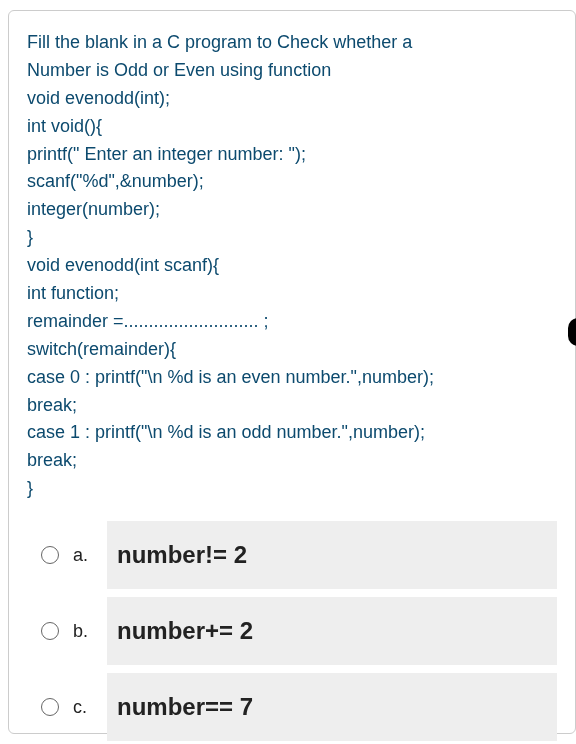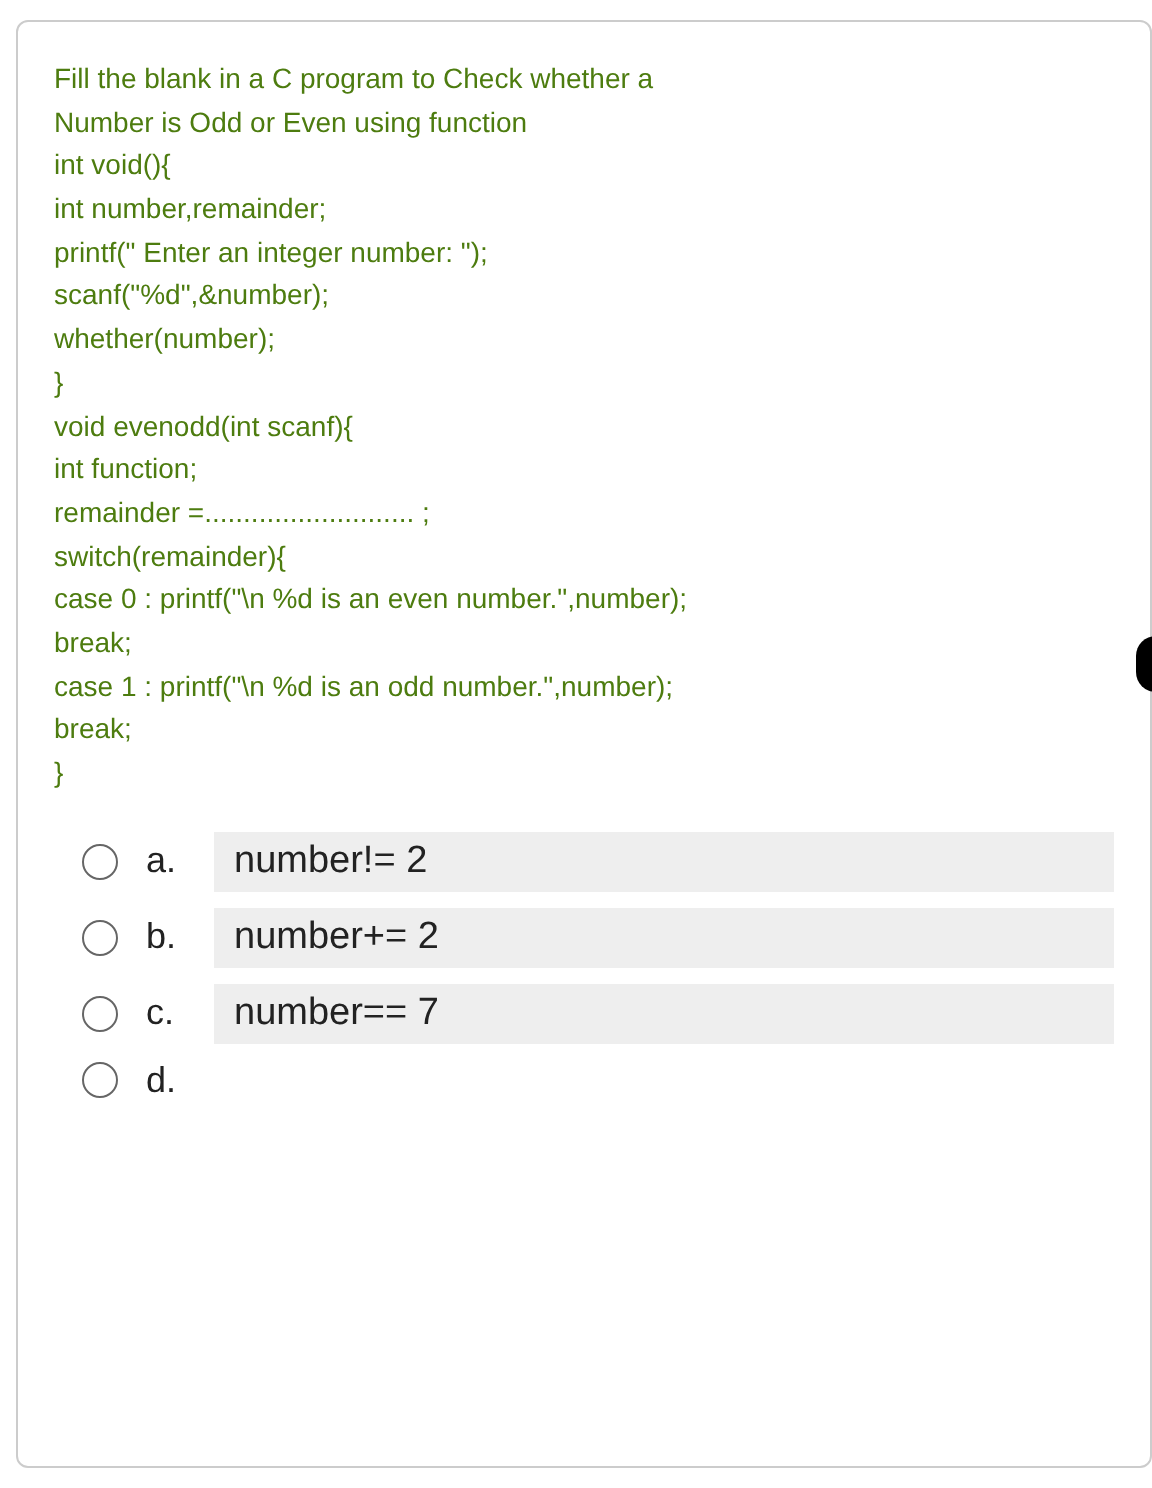--- a/index.html
+++ b/index.html
@@ -16,23 +16,23 @@
       position: relative;
     }
     .card {
       border: 1px solid #ccc;
       border-radius: 6px;
       padding: 18px 12px 22px 18px;
       height: 100%;
       position: relative;
     }
     .question-text {
-      font-size: 14px;
+      font-size: 18px;
       line-height: 1.55;
-      color: #4d7c0f;
+      color: #0c4a6e;
       margin-bottom: 18px;
     }
     .question-text div {
       word-wrap: break-word;
     }
     .options {
       padding-left: 14px;
       padding-right: 6px;
     }
     .option-row {
@@ -49,25 +49,26 @@
       flex-shrink: 0;
       background: #fff;
     }
     .option-letter {
       font-size: 18px;
       color: #222;
       width: 20px;
       flex-shrink: 0;
     }
     .option-text {
-      font-size: 19px;
+      font-size: 24px;
       color: #222;
       background: #eeeeee;
-      padding: 4px 10px;
+      padding: 20px 10px;
       flex: 1;
+      font-weight: bold;
     }
     .right-arrow {
       position: absolute;
       right: -2px;
       top: 318px;
       width: 10px;
       height: 28px;
       background: #000;
       border-top-left-radius: 14px;
       border-bottom-left-radius: 14px;
@@ -84,25 +85,25 @@
       border-bottom: 5px solid transparent;
     }
   </style>
 </head>
 <body>
 
 <div class="card">
   <div class="question-text">
     <div>Fill the blank in a C program to Check whether a</div>
     <div>Number is Odd or Even using function</div>
+    <div>void evenodd(int);</div>
     <div>int void(){</div>
-    <div>int number,remainder;</div>
     <div>printf(" Enter an integer number: ");</div>
     <div>scanf("%d",&amp;number);</div>
-    <div>whether(number);</div>
+    <div>integer(number);</div>
     <div>}</div>
     <div>void evenodd(int scanf){</div>
     <div>int function;</div>
     <div>remainder =........................... ;</div>
     <div>switch(remainder){</div>
     <div>case 0 : printf("\n %d is an even number.",number);</div>
     <div>break;</div>
     <div>case 1 : printf("\n %d is an odd number.",number);</div>
     <div>break;</div>
     <div>}</div>

